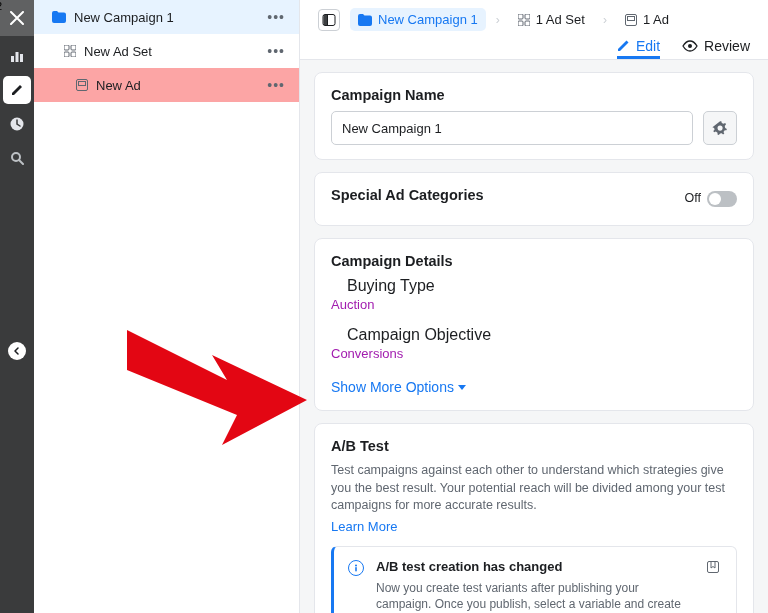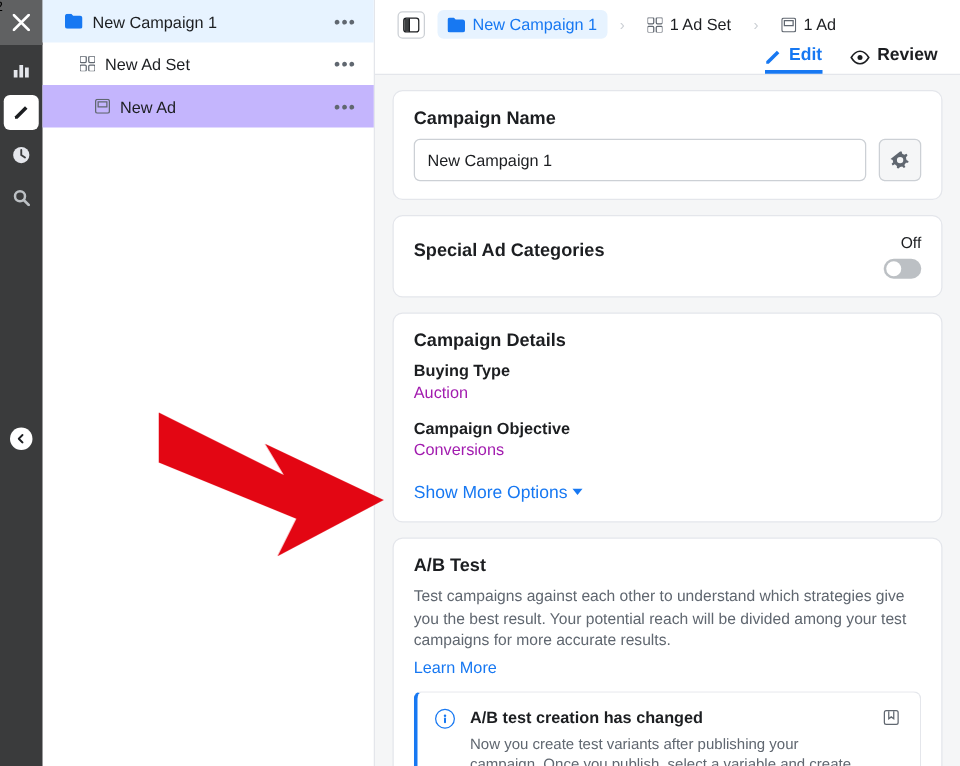--- a/index.html
+++ b/index.html
@@ -15,59 +15,59 @@
   .rail-chevron { width: 18px; height: 18px; border-radius: 50%; background: #fff; margin-top: 170px; display: flex; align-items:center; justify-content:center; cursor:pointer;}
   .rail-prenum { position:absolute; top:0; left:-10px; font-size:11px; color:#000; }
 
   
   .tree { width: 266px; background: #fff; border-right: 1px solid #e4e6eb; display: flex; flex-direction: column; }
   .tree-row { height: 34px; display: flex; align-items: center; padding: 0 10px 0 18px; font-size: 13px; color: #1c1e21; cursor: pointer; position: relative; }
   .tree-row.l1 { padding-left: 18px; }
   .tree-row.l2 { padding-left: 30px; }
   .tree-row.l3 { padding-left: 42px; }
   .tree-row.sel { background: #e7f3ff; }
-  .tree-row.hl { background: #c4b5fd; }
+  .tree-row.hl { background: #fca5a5; }
   .tree-row .label { margin-left: 8px; flex: 1; }
   .tree-row .dots { color: #606770; font-size: 14px; letter-spacing: 1px; padding: 0 4px; cursor:pointer; }
   .tree-icon-folder { width:14px; height:12px; }
   .tree-icon-grid { width:12px; height:12px; }
   .tree-icon-ad { width:12px; height:12px; }
 
   
   .main { flex: 1; display: flex; flex-direction: column; }
   .topbar { height: 60px; background: #fff; border-bottom: 1px solid #e4e6eb; padding: 0 18px; display: flex; flex-direction: column; justify-content: space-between; }
   .breadcrumb { display: flex; align-items: center; gap: 10px; height: 34px; margin-top: 4px; }
   .panel-toggle { width: 22px; height: 22px; border: 1px solid #ccd0d5; border-radius: 4px; display:flex; align-items:center; justify-content:center; cursor:pointer;}
   .crumb { display: flex; align-items: center; gap: 6px; font-size: 13px; cursor: pointer; padding: 4px 8px; border-radius: 5px; }
   .crumb.active { background: #e7f3ff; color: #1778f2; font-weight: 500; }
   .crumb.inactive { color: #1c1e21; }
   .crumb-sep { color: #ccd0d5; font-size: 12px; }
   .tabs { display: flex; gap: 22px; height: 26px; align-self: flex-end; }
-  .tab { display: flex; gap: 6px; font-size: 14px; font-weight: 700; padding-bottom: 0; cursor: pointer; border-bottom: 3px solid transparent; color: #1c1e21; }
+  .tab { display: flex; align-items: center; gap: 6px; font-size: 14px; font-weight: 400; padding-bottom: 0; cursor: pointer; border-bottom: 3px solid transparent; color: #1c1e21; }
   .tab.active { color: #1778f2; border-bottom-color: #1778f2; }
 
   .content { flex: 1; overflow-y: auto; padding: 12px 14px; display: flex; flex-direction: column; gap: 12px; }
 
   .card { background: #fff; border: 1px solid #e4e6eb; border-radius: 8px; padding: 14px 16px; }
   .card h3 { font-size: 14.5px; font-weight: 700; color: #1c1e21; margin-bottom: 8px; }
   .card .sub { font-size: 12.5px; color: #606770; line-height: 1.4; }
   .link { color: #1778f2; cursor: pointer; }
 
   .field-row { display: flex; gap: 10px; align-items: center; margin-top: 4px; }
   .text-input { flex: 1; height: 34px; border: 1px solid #ccd0d5; border-radius: 5px; padding: 0 10px; font-size: 13px; color: #1c1e21; }
   .gear-btn { width: 34px; height: 34px; border: 1px solid #ccd0d5; background: #f5f6f7; border-radius: 5px; display:flex; align-items:center; justify-content:center; cursor:pointer; }
 
   .toggle-row { display:flex; align-items:center; justify-content:space-between; }
-  .toggle { display:flex; align-items:flex-end; gap:6px;flex-direction:column; }
+  .toggle { display:flex; align-items:flex-start; gap:6px; }
   .toggle-label { font-size:12.5px; color:#1c1e21; }
   .switch { width: 30px; height: 16px; border-radius: 999px; background: #bcc0c4; position: relative; cursor:pointer; }
   .switch::after { content:""; position:absolute; width:12px; height:12px; border-radius:50%; background:#fff; top:2px; left:2px; }
 
   .kv { margin-top: 8px; }
-  .kv .k { font-size: 13px; font-weight: 700; color:#1c1e21; }
+  .kv .k { font-size: 16px; font-weight: 400; color:#1c1e21;margin-left:16px; }
   .kv .v { font-size: 13px; color:#a21caf; margin-top:2px; }
 
   .show-more { margin-top: 18px; font-size: 14px; color:#1778f2; cursor:pointer; display:inline-flex; align-items:center; gap:4px; }
   .caret-down { width:0; height:0; border-left:4px solid transparent; border-right:4px solid transparent; border-top:5px solid #1778f2; }
 
   .notice { border: 1px solid #e4e6eb; border-left: 3px solid #1778f2; border-radius: 6px; padding: 12px 14px; margin-top: 12px; display:flex; gap:12px; background:#fff; }
   .notice-icon { width:16px; height:16px; border-radius:50%; border:1.5px solid #1778f2; display:flex; align-items:center; justify-content:center; flex-shrink:0; margin-top:1px; }
   .notice-body { flex:1; display:flex; flex-direction:column; gap:6px; }
   .notice-title { font-size:13px; font-weight:700; color:#1c1e21; }
   .notice-text { font-size:12px; color:#606770; line-height:1.4; }

